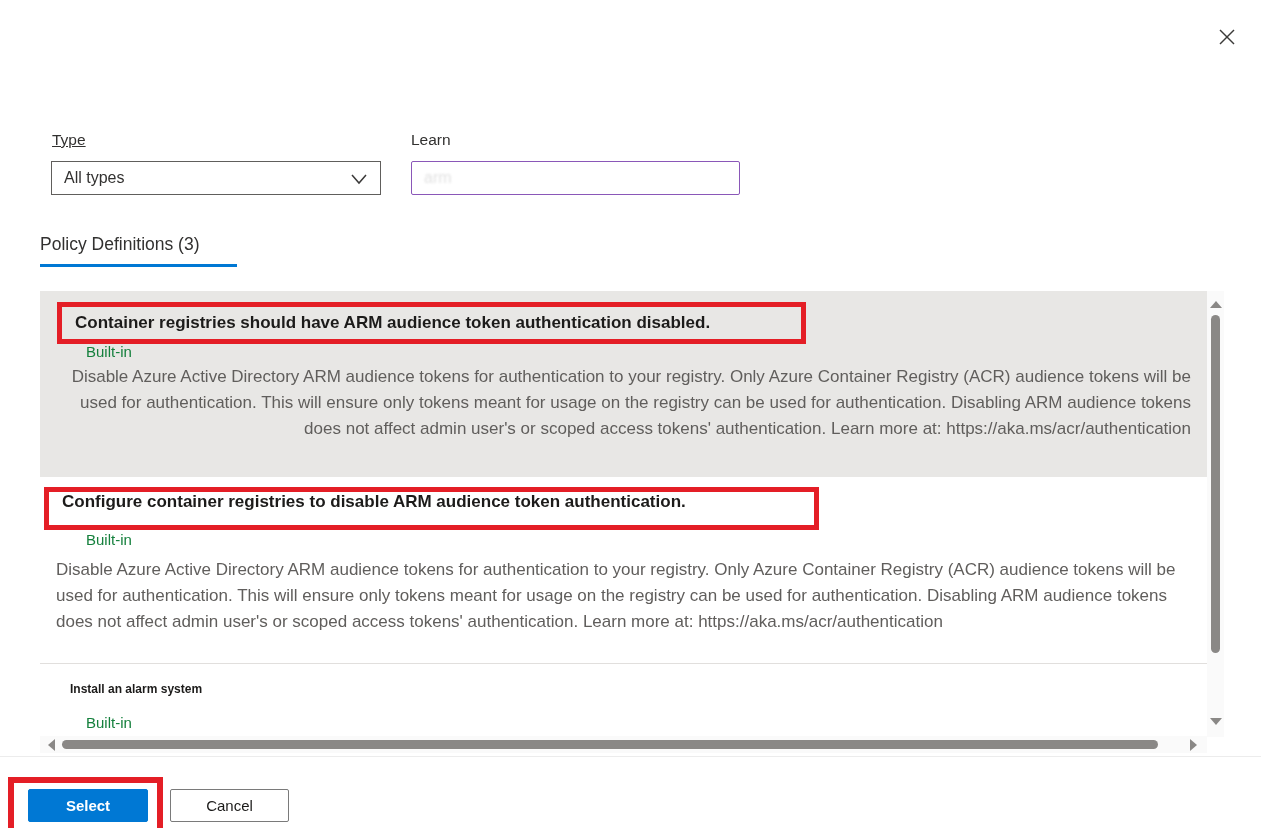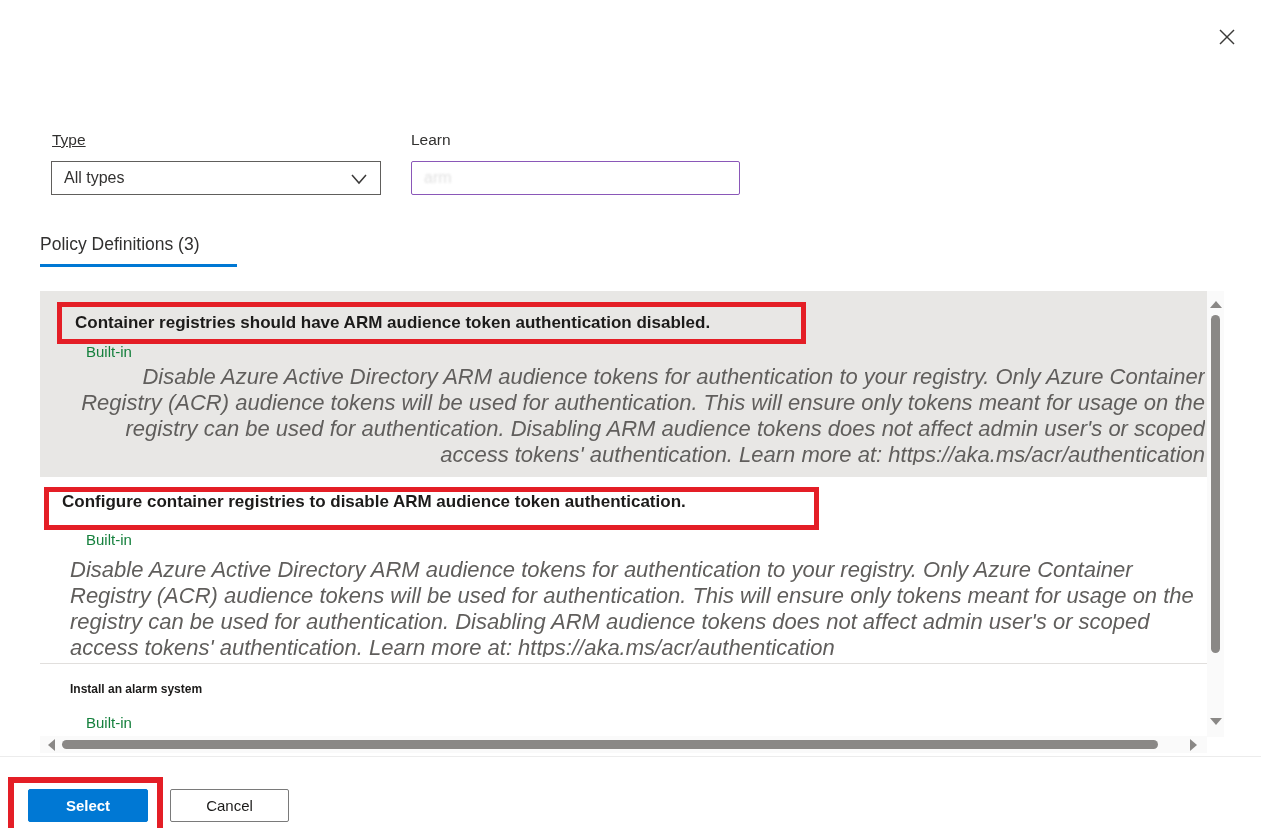--- a/index.html
+++ b/index.html
@@ -48,22 +48,22 @@
   .red-box{border:5px solid #e41e26;box-sizing:border-box;}
   .rb-1{position:absolute;left:17px;top:11px;width:749px;height:42px;display:flex;align-items:center;}
   .rb-2{position:absolute;left:4px;top:0px;width:775px;height:43px;display:flex;align-items:flex-start;}
   .item-title{font-size:17px;font-weight:700;color:#1c1b1a;white-space:nowrap;padding-left:13px;}
   .item-title-plain{position:absolute;left:30px;top:12px;font-size:12px;font-weight:700;color:#1c1b1a;white-space:nowrap;}
   .item-type{position:absolute;left:46px;font-size:15px;color:#15803d;}
   .t-1{top:52px;}
   .t-2{top:44px;}
   .t-3{top:44px;}
   .item-desc{
-    position:absolute;left:30px;width:1135px;overflow:hidden;
-    font-size:22px;line-height:26px;color:#605e5c;font-style:italic;
+    position:absolute;left:16px;width:1135px;overflow:hidden;
+    font-size:17px;line-height:26px;color:#605e5c;
   }
   .d-1{top:73px;height:101px;}
   .d-2{top:70px;height:100px;}
 
   
   .hscroll{position:absolute;left:0px;top:445px;width:1167px;height:17px;background:#fafafa;}
   .hthumb{position:absolute;left:22px;top:4px;width:1096px;height:9px;border-radius:5px;background:#8a8886;cursor:grab;}
   .arr{position:absolute;width:0;height:0;}
   .arr-left{left:8px;top:3px;border-top:6px solid transparent;border-bottom:6px solid transparent;border-right:7px solid #8a8886;}
   .arr-right{left:1150px;top:3px;border-top:6px solid transparent;border-bottom:6px solid transparent;border-left:7px solid #8a8886;}

